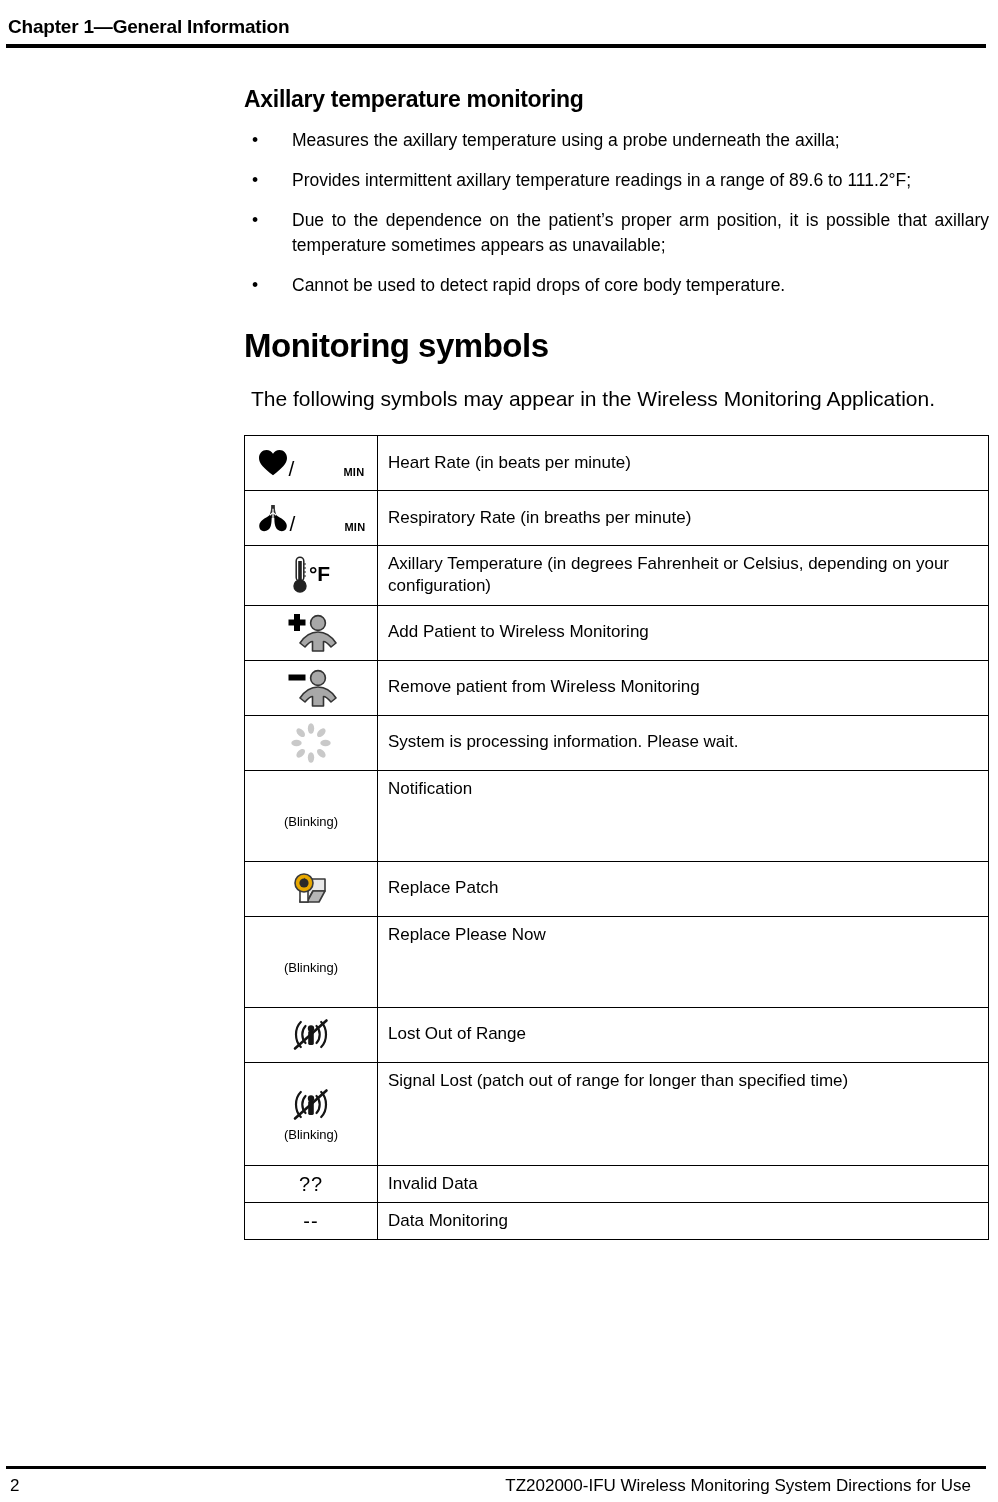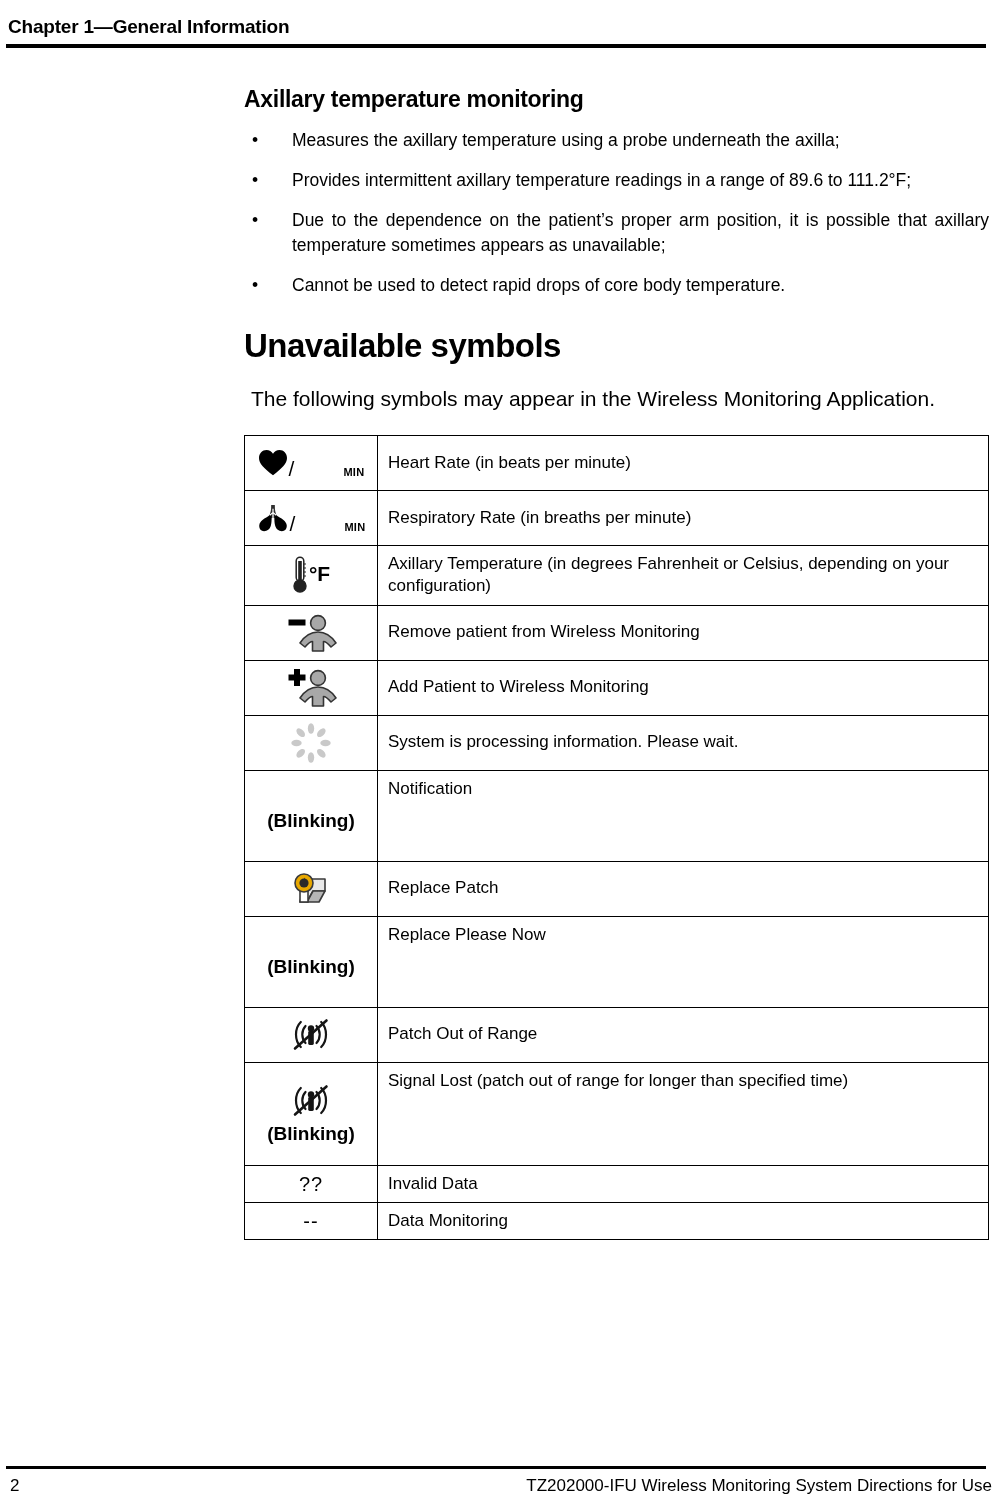--- a/index.html
+++ b/index.html
@@ -116,25 +116,24 @@
     padding: 7px 6px 7px 10px;
     font-size: 17px;
     line-height: 1.3;
     vertical-align: middle;
   }
   table.symbols tr.tall td.desc {
     vertical-align: top;
   }
 
   .blinking-label {
-    font-size: 19px;
+    font-size: 13px;
     line-height: 1.2;
     display: block;
     margin-top: 12px;
-    font-weight: bold;
   }
   .plain-sym {
     font-size: 20px;
     line-height: 1.1;
     letter-spacing: 1px;
   }
 
   
   .icon-row {
     display: flex;
@@ -184,21 +183,21 @@
     background: #000000;
   }
   .page-footer .page-number {
     position: absolute;
     left: 10px;
     top: 36px;
     font-size: 17px;
   }
   .page-footer .footer-text {
     position: absolute;
-    right: 6px;
+    right: 27px;
     top: 36px;
     font-size: 17px;
     white-space: nowrap;
   }
 </style>
 </head>
 <body>
 
 <div class="page-header">
   <div class="header-text">Chapter 1—General Information</div>
@@ -221,21 +220,21 @@
     <li class="justify-all">
       <span class="dot">•</span>
       <span>Due to the dependence on the patient’s proper arm position, it is possible that axillary temperature sometimes appears as unavailable;</span>
     </li>
     <li>
       <span class="dot">•</span>
       <span>Cannot be used to detect rapid drops of core body temperature.</span>
     </li>
   </ul>
 
-  <h2 class="chapter-title">Unavailable symbols</h2>
+  <h2 class="chapter-title">Monitoring symbols</h2>
 
   <p class="intro">The following symbols may appear in the Wireless Monitoring Application.</p>
 
   <table class="symbols">
     <tbody>
 
       <tr>
         <td class="sym">
           <div class="icon-row">
             <span class="icon-box">
@@ -286,41 +285,41 @@
         <td class="desc">Axillary Temperature (in degrees Fahrenheit or Celsius, depending on your configuration)</td>
       </tr>
 
       <tr>
         <td class="sym">
           <div class="icon-row">
             <span class="icon-box">
               <svg width="52" height="42" viewBox="0 0 52 42" aria-hidden="true">
                 <circle cx="33" cy="11" r="7.4" fill="#a8a8a8" stroke="#333333" stroke-width="1.6"></circle>
                 <path d="M33 20 C25 20 19 25 15 31 L20 35 C23 31.5 26 29.5 27.5 29.5 L27.5 39 L38.5 39 L38.5 29.5 C40 29.5 43 31.5 46 35 L51 31 C47 25 41 20 33 20 Z" fill="#a8a8a8" stroke="#333333" stroke-width="1.6" stroke-linejoin="round"></path>
-                <rect x="3.5" y="7.5" width="17" height="6" fill="#000000"></rect>
-              </svg>
-            </span>
-          </div>
-        </td>
-        <td class="desc">Remove patient from Wireless Monitoring</td>
+                <path d="M9 2 L15 2 L15 7.5 L20.5 7.5 L20.5 13.5 L15 13.5 L15 19 L9 19 L9 13.5 L3.5 13.5 L3.5 7.5 L9 7.5 Z" fill="#000000"></path>
+              </svg>
+            </span>
+          </div>
+        </td>
+        <td class="desc">Add Patient to Wireless Monitoring</td>
       </tr>
 
       <tr>
         <td class="sym">
           <div class="icon-row">
             <span class="icon-box">
               <svg width="52" height="42" viewBox="0 0 52 42" aria-hidden="true">
                 <circle cx="33" cy="11" r="7.4" fill="#a8a8a8" stroke="#333333" stroke-width="1.6"></circle>
                 <path d="M33 20 C25 20 19 25 15 31 L20 35 C23 31.5 26 29.5 27.5 29.5 L27.5 39 L38.5 39 L38.5 29.5 C40 29.5 43 31.5 46 35 L51 31 C47 25 41 20 33 20 Z" fill="#a8a8a8" stroke="#333333" stroke-width="1.6" stroke-linejoin="round"></path>
-                <path d="M9 2 L15 2 L15 7.5 L20.5 7.5 L20.5 13.5 L15 13.5 L15 19 L9 19 L9 13.5 L3.5 13.5 L3.5 7.5 L9 7.5 Z" fill="#000000"></path>
-              </svg>
-            </span>
-          </div>
-        </td>
-        <td class="desc">Add Patient to Wireless Monitoring</td>
+                <rect x="3.5" y="7.5" width="17" height="6" fill="#000000"></rect>
+              </svg>
+            </span>
+          </div>
+        </td>
+        <td class="desc">Remove patient from Wireless Monitoring</td>
       </tr>
 
       <tr>
         <td class="sym">
           <div class="icon-row">
             <span class="icon-box">
               <svg width="42" height="42" viewBox="0 0 42 42" aria-hidden="true">
                 <g fill="#c9c9c9">
                   <ellipse cx="21" cy="6.5" rx="3.2" ry="5.2"></ellipse>
                   <ellipse cx="31.3" cy="10.7" rx="3.2" ry="5.2" transform="rotate(45 31.3 10.7)"></ellipse>
@@ -381,21 +380,21 @@
                   <path d="M14.5 9 C12.4 11.2 11.3 14.4 11.3 17.5 C11.3 20.6 12.4 23.8 14.5 26"></path>
                   <path d="M9.8 5 C6.6 8.2 5 13 5 17.5 C5 22 6.6 26.8 9.8 30"></path>
                 </g>
                 <rect x="17.2" y="14" width="5.6" height="14" rx="1.4" fill="#151515"></rect>
                 <circle cx="20" cy="11.5" r="3.2" fill="#151515"></circle>
                 <path d="M4 31.5 L35.5 3.5" stroke="#151515" stroke-width="2.6" stroke-linecap="round"></path>
               </svg>
             </span>
           </div>
         </td>
-        <td class="desc">Patch Out of Range</td>
+        <td class="desc">Lost Out of Range</td>
       </tr>
 
       <tr class="tall">
         <td class="sym" style="height:90px;">
           <div class="icon-row" style="height:40px;">
             <span class="icon-box">
               <svg width="40" height="36" viewBox="0 0 40 36" aria-hidden="true">
                 <g fill="none" stroke="#151515" stroke-width="2.2" stroke-linecap="round">
                   <path d="M25.5 9 C27.6 11.2 28.7 14.4 28.7 17.5 C28.7 20.6 27.6 23.8 25.5 26"></path>
                   <path d="M30.2 5 C33.4 8.2 35 13 35 17.5 C35 22 33.4 26.8 30.2 30"></path>

